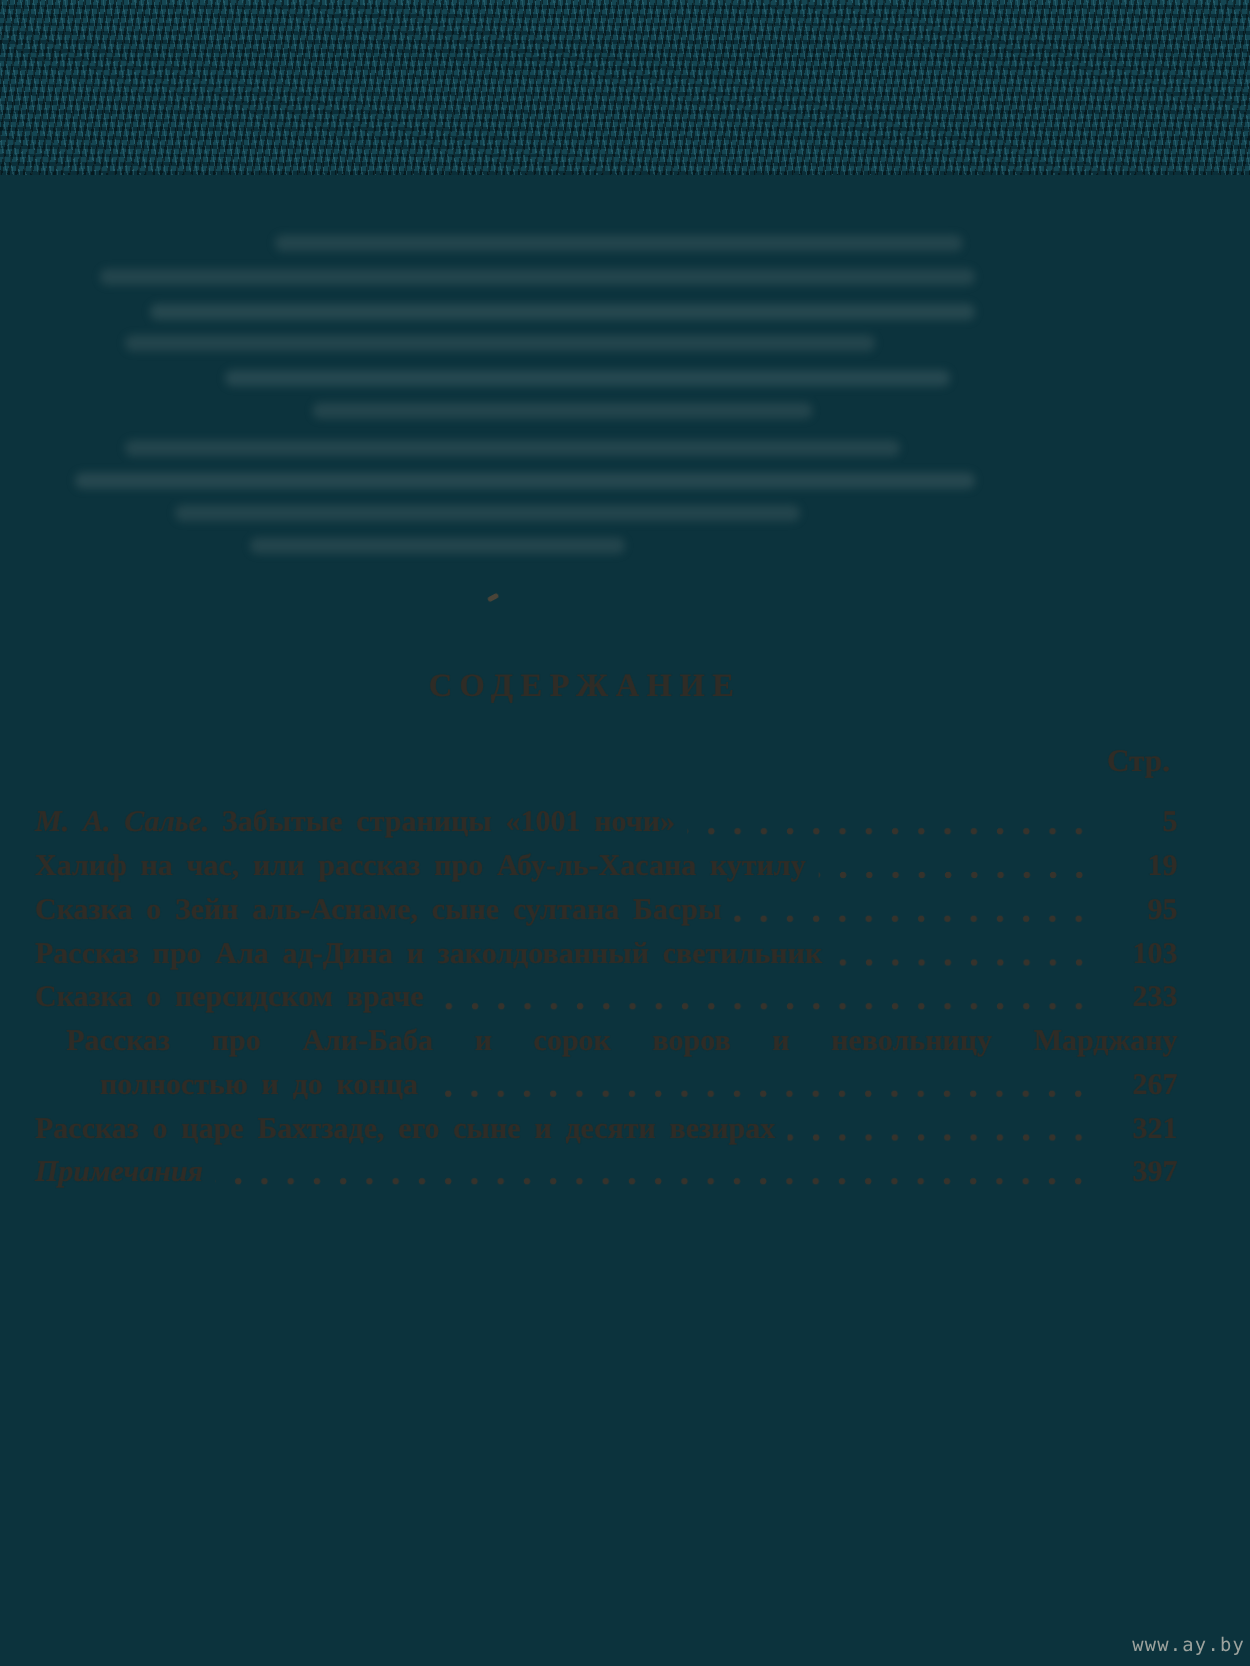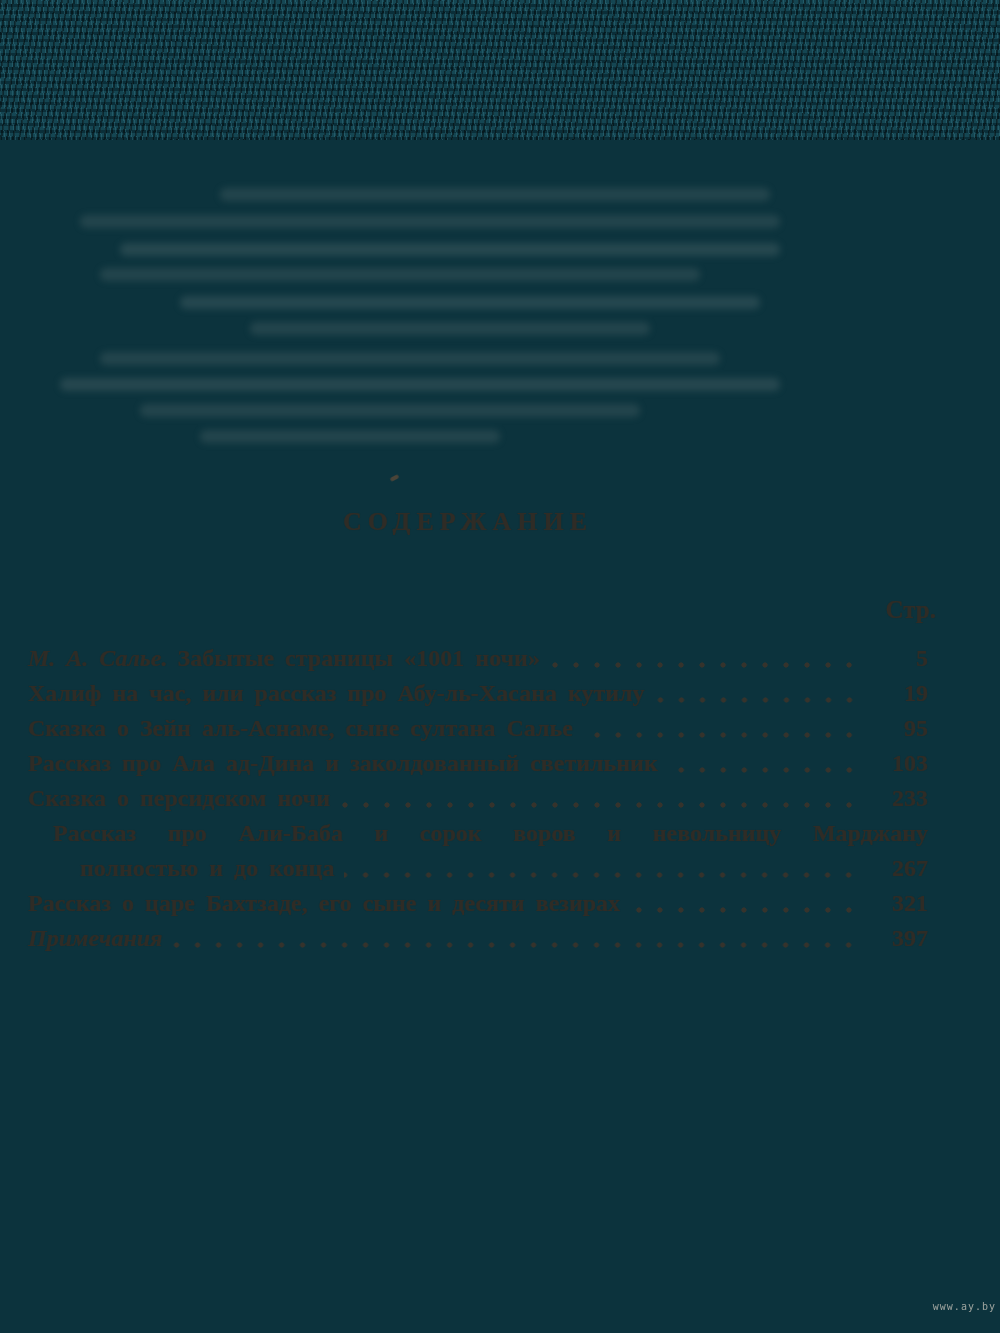--- a/index.html
+++ b/index.html
@@ -38,49 +38,49 @@
   .sl6{top:322px;left:25%;width:40%;}
   .sl7{top:352px;left:10%;width:62%;}
   .sl8{top:378px;left:6%;width:72%;background:rgba(100,120,124,0.30);}
   .sl9{top:404px;left:14%;width:50%;}
   .sl10{top:430px;left:20%;width:30%;}
   .speck{position:absolute;top:476px;left:39%;width:9px;height:4px;border-radius:2px;
          background:#4a4438;transform:rotate(-28deg);filter:blur(0.5px);}
   
   .ink{color:#2f2c26;text-shadow:0 0 0.7px rgba(47,44,38,0.75);}
   .page-title{
-    position:absolute;top:507px;left:28px;width:880px;text-align:center;
+    position:absolute;top:534px;left:28px;width:880px;text-align:center;
     font-size:26px;font-weight:700;letter-spacing:6px;
   }
   .col-header{
     position:absolute;top:596px;left:28px;width:908px;text-align:right;
     font-size:25px;font-weight:700;
   }
   .toc{
-    position:absolute;top:641px;left:28px;right:72px;
+    position:absolute;top:641px;left:28px;right:58px;
     font-size:24px;font-weight:700;word-spacing:5px;line-height:35px;
   }
   .toc-row{display:flex;align-items:baseline;height:35px;white-space:nowrap;}
   .toc-row .t{flex:0 0 auto;}
   .it{font-style:italic;}
   .author{margin-right:10px;}
   .leader{
     flex:1 1 auto;min-width:18px;height:8px;margin:0 10px;
     align-self:flex-end;margin-bottom:7px;
     background-image:radial-gradient(circle at 4px 4px, #36332c 2.3px, rgba(0,0,0,0) 2.9px);
     background-size:21px 8px;background-repeat:repeat-x;background-position:right center;
   }
   .pnum{flex:0 0 auto;min-width:52px;text-align:right;}
   .wrap-line{display:block;height:35px;text-align:justify;text-align-last:justify;margin-left:25px;}
   .indent{padding-left:52px;}
   
   .watermark{
-    position:absolute;right:4px;bottom:21px;
+    position:absolute;right:4px;bottom:8px;
     font-family:"DejaVu Sans Mono","Liberation Mono",monospace;
-    font-size:10px;letter-spacing:1px;color:rgba(213,207,196,0.72);
+    font-size:15px;letter-spacing:1px;color:rgba(213,207,196,0.72);
   }
 </style>
 </head>
 <body>
 
 <div id="photo">
 
   <div class="fabric"></div>
 
   <div class="page">
@@ -111,34 +111,34 @@
         <span class="pnum">5</span>
       </div>
 
       <div class="toc-row">
         <span class="t">Халиф на час, или рассказ про Абу-ль-Хасана кутилу</span>
         <span class="leader"></span>
         <span class="pnum">19</span>
       </div>
 
       <div class="toc-row">
-        <span class="t">Сказка о Зейн аль-Аснаме, сыне султана Салье</span>
+        <span class="t">Сказка о Зейн аль-Аснаме, сыне султана Басры</span>
         <span class="leader"></span>
         <span class="pnum">95</span>
       </div>
 
 
       <div class="toc-row">
         <span class="t">Рассказ про Ала ад-Дина и заколдованный светильник</span>
         <span class="leader"></span>
         <span class="pnum">103</span>
       </div>
 
       <div class="toc-row">
-        <span class="t">Сказка о персидском ночи</span>
+        <span class="t">Сказка о персидском враче</span>
         <span class="leader"></span>
         <span class="pnum">233</span>
       </div>
 
       <div class="wrap-line">
         <span>Рассказ про Али-Баба и сорок воров и невольницу Марджану</span>
       </div>
       <div class="toc-row">
         <span class="t indent">полностью и до конца</span>
         <span class="leader"></span>

